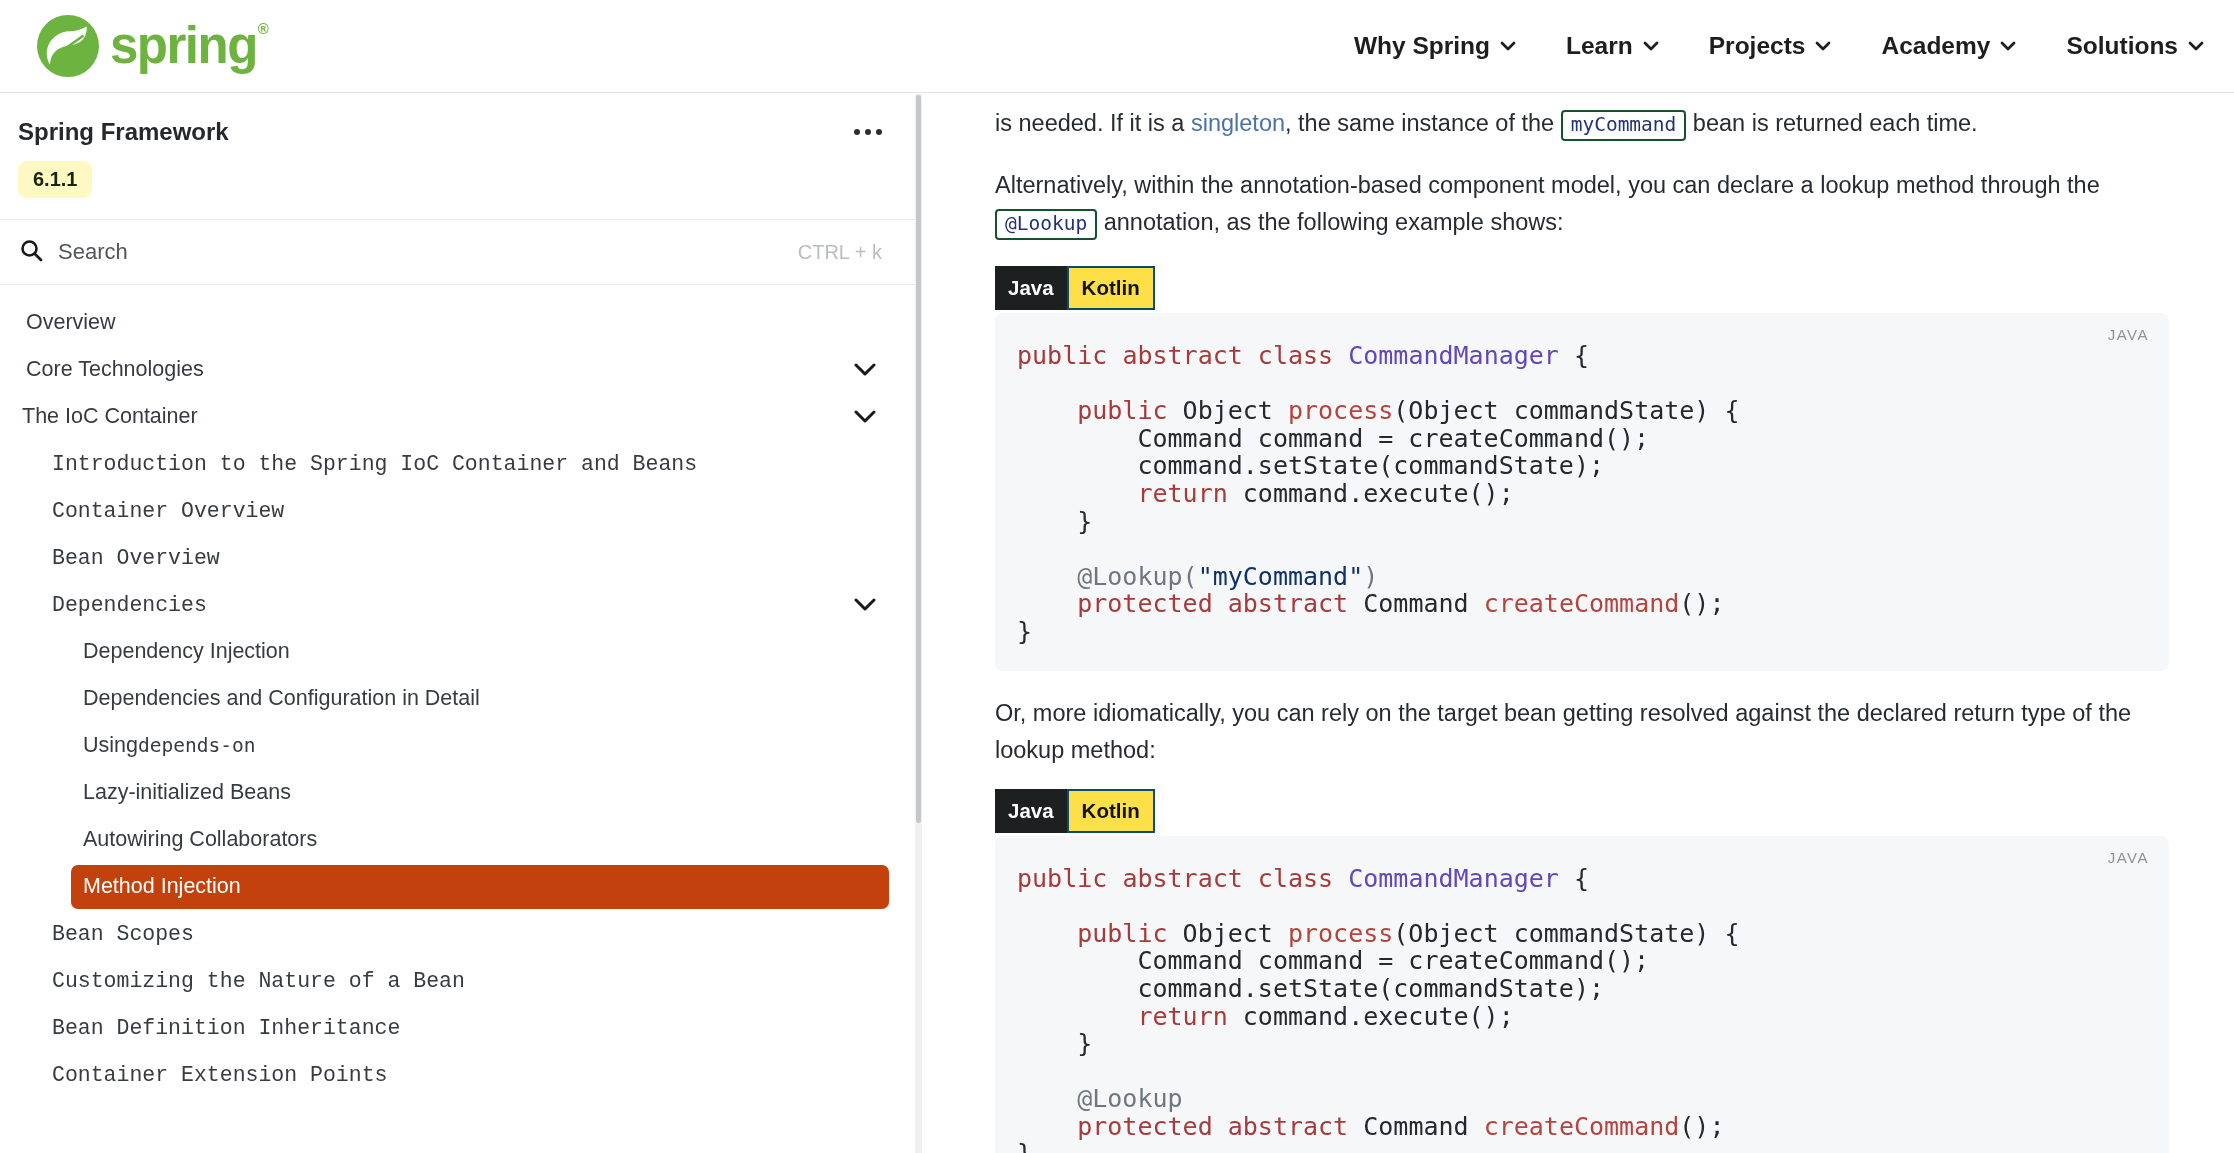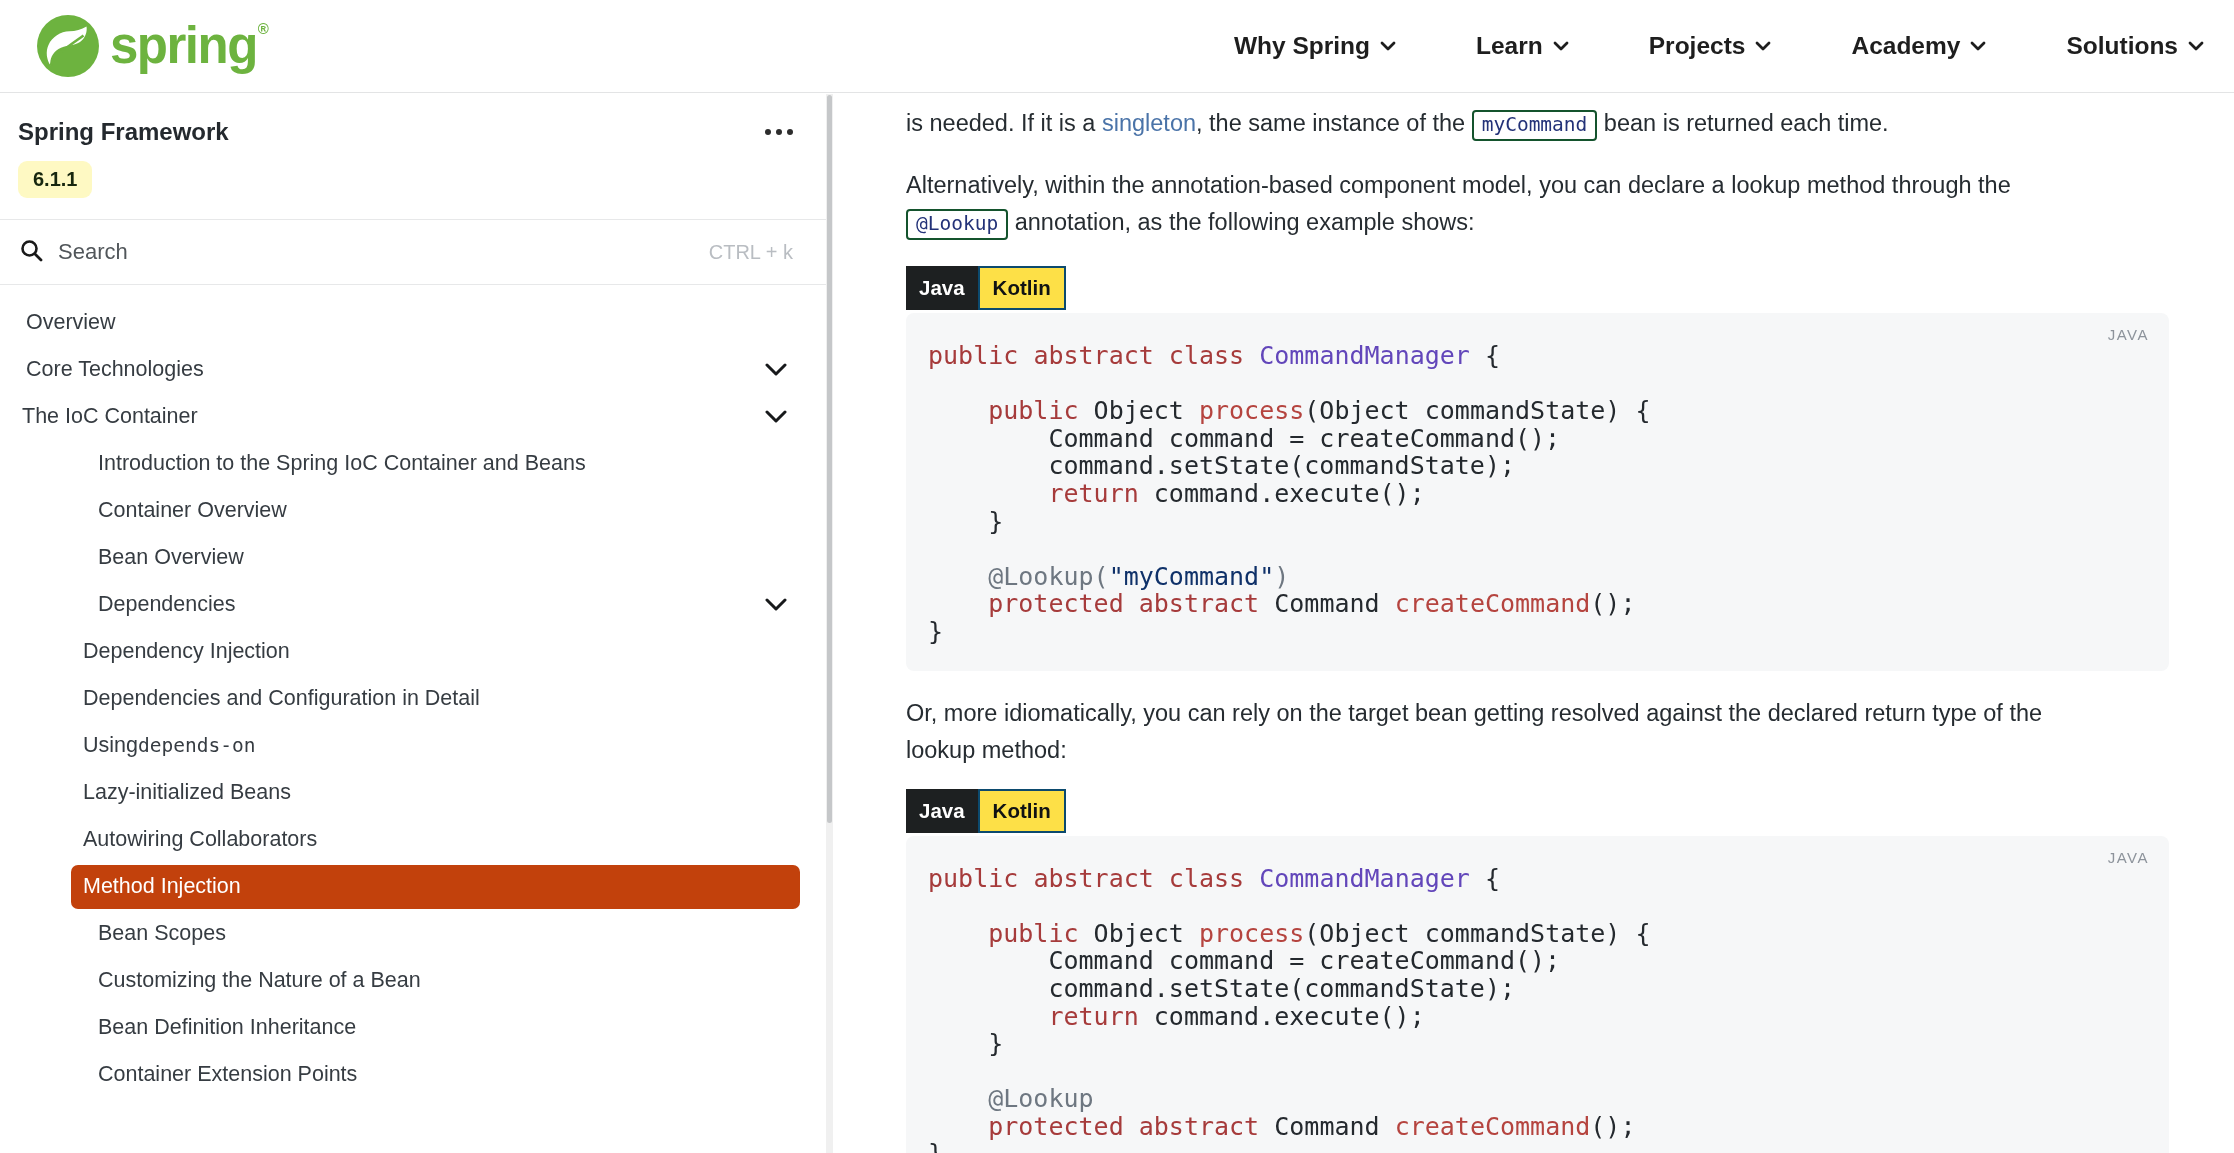--- a/index.html
+++ b/index.html
@@ -7,48 +7,48 @@
               font-family:"Liberation Sans", sans-serif; color:#262c31; }
 
   
   .top-header { height:93px; border-bottom:1px solid #e3e4e5; display:flex;
                 align-items:center; justify-content:space-between; padding:0 30px 0 36px; }
   .brand { display:flex; align-items:flex-start; cursor:pointer; }
   .brand svg { display:block; }
   .wordmark { font-size:51px; font-weight:bold; color:#6db33f; letter-spacing:-1.5px;
               line-height:64px; margin-left:10px; }
   .regmark { font-size:15px; color:#6db33f; font-weight:bold; margin-top:6px; margin-left:1px; }
-  .primary-nav { display:flex; align-items:center; gap:80px;text-align:center; }
+  .primary-nav { display:flex; align-items:center; gap:50px;text-align:center; }
   .nav-item { display:flex; align-items:center; font-weight:bold; font-size:24.5px;
               color:#1e1e1e; cursor:pointer; }
   .nav-item .chev { margin-left:10px; display:flex; align-items:center; }
 
   
   .layout { display:flex; height:1060px; }
 
   
-  .sidebar { width:833px; flex:none; position:relative; }
+  .sidebar { width:922px; flex:none; position:relative; }
   .side-head { padding:25px 40px 0 18px; }
   .proj-row { display:flex; align-items:center; justify-content:space-between; }
   .proj-title { font-size:24px; font-weight:bold; color:#24292e; }
   .kebab { display:flex; gap:5px; cursor:pointer; padding:4px 0; }
   .kebab i { width:6px; height:6px; border-radius:50%; background:#2d2d2d; display:block; }
   .badge { display:inline-block; margin-top:15px; background:#fef9c3; color:#17270f;
            font-weight:bold; font-size:20px; padding:7px 15px; border-radius:9px; cursor:pointer; }
   .side-head-wrap { border-bottom:1px solid #e7e8e9; padding-bottom:21px; }
   .search-row { height:65px; display:flex; align-items:center; gap:15px;
                 padding:0 40px 0 20px; border-bottom:1px solid #e7e8e9; cursor:pointer; }
   .search-ph { font-size:22px; color:#51565a; }
   .search-kbd { margin-left:auto; font-size:20px; color:#b9bdc2; }
 
   .side-list { padding-top:14px; font-size:21.5px; color:#363c42; }
   .side-item { height:47px; display:flex; align-items:center; padding-right:46px; cursor:pointer; }
   .side-item .chev { margin-left:auto; display:flex; align-items:center; }
   .lvl1 { padding-left:26px; } .lvl2 { padding-left:22px; }
-  .lvl3 { padding-left:98px; } .lvl4 { padding-left:83px; }
+  .lvl3 { padding-left:52px;font-family:Liberation Mono, monospace; } .lvl4 { padding-left:83px; }
   .side-item .mono { font-family:"DejaVu Sans Mono", monospace; font-size:19.5px; }
   .side-item.active { height:44px; margin:1.5px 33px 1.5px 71px; padding-left:12px;
                       background:#c2410c; color:#ffffff; border-radius:7px;align-items:center; }
   .sb-track { position:absolute; top:1px; right:0; width:7px; height:100%; background:#f0f0f0; }
   .sb-thumb { position:absolute; top:2px; right:1px; width:5px; height:728px;
               background:#c5c7c9; border-radius:3px; cursor:pointer; }
 
   
   .doc-main { flex:1; padding:0 65px 0 73px; }
   .doc-main p { font-size:23.5px; line-height:37px; color:#262c31; }

